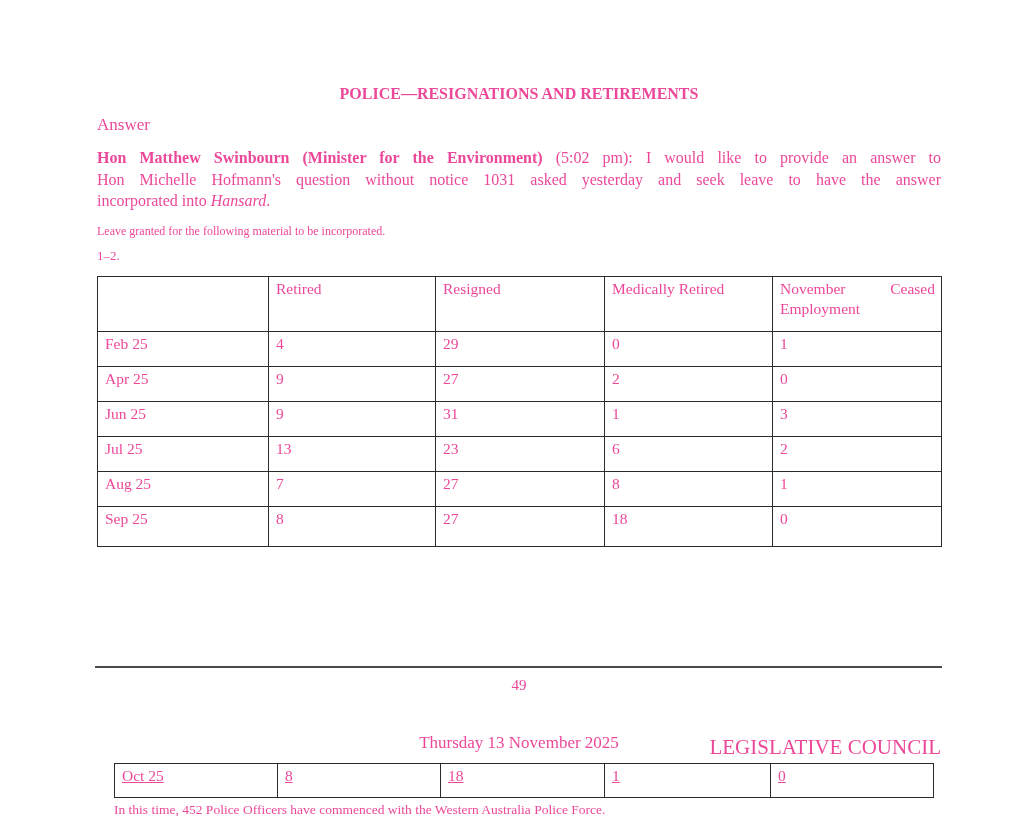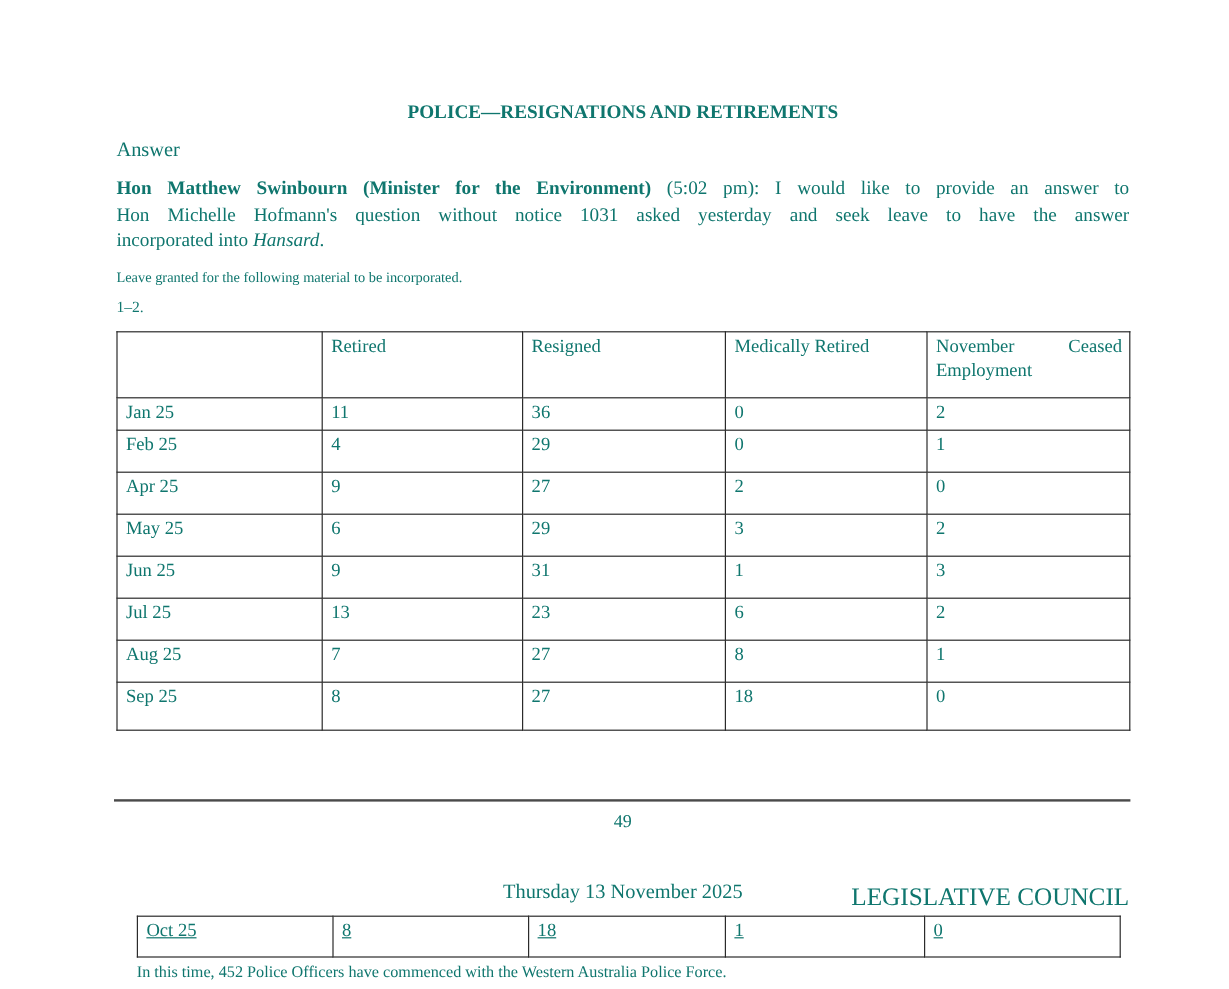--- a/index.html
+++ b/index.html
@@ -2,21 +2,21 @@
 <html><head>
 <meta charset="utf-8">
 <style>
   html, body { margin: 0; padding: 0; background: #ffffff; }
   .page {
     position: relative;
     width: 1024px;
     height: 824px;
     background: #ffffff;
     font-family: "Liberation Serif", "DejaVu Serif", serif;
-    color: #0f766e;
+    color: #ec4899;
     overflow: hidden;
   }
   .content {
     position: absolute;
     left: 97px;
     top: 0;
     width: 844px;
     height: 824px;
   }
   .abs { position: absolute; }
@@ -130,47 +130,33 @@
         <td>Resigned</td>
         <td>Medically Retired</td>
         <td>
           <div class="split-line">
                 <span>November</span>
                 <span>Ceased</span>
               </div>
           <div>Employment</div>
         </td>
       </tr>
-      <tr class="h-jan">
-        <td>Jan 25</td>
-        <td>11</td>
-        <td>36</td>
-        <td>0</td>
-        <td>2</td>
-      </tr>
       <tr class="h-std">
         <td>Feb 25</td>
         <td>4</td>
         <td>29</td>
         <td>0</td>
         <td>1</td>
       </tr>
       <tr class="h-std">
         <td>Apr 25</td>
         <td>9</td>
         <td>27</td>
         <td>2</td>
         <td>0</td>
-      </tr>
-      <tr class="h-std">
-        <td>May 25</td>
-        <td>6</td>
-        <td>29</td>
-        <td>3</td>
-        <td>2</td>
       </tr>
       <tr class="h-std">
         <td>Jun 25</td>
         <td>9</td>
         <td>31</td>
         <td>1</td>
         <td>3</td>
       </tr>
       <tr class="h-std">
         <td>Jul 25</td>

